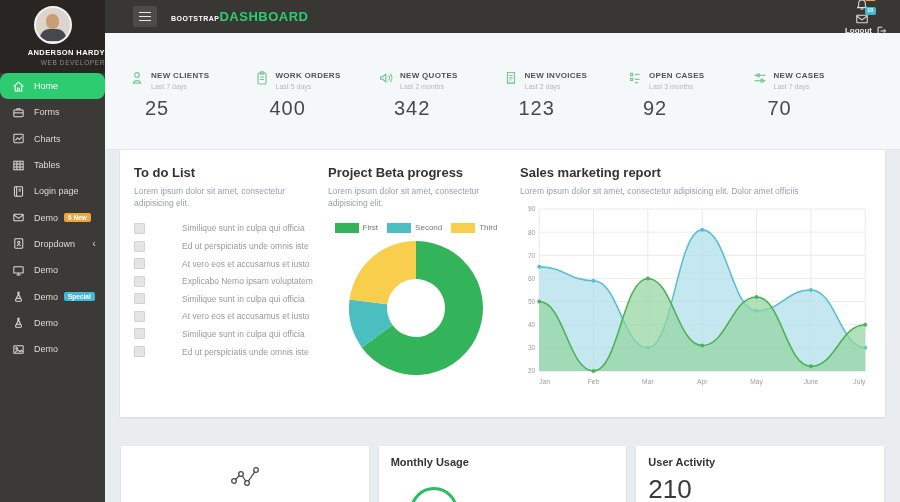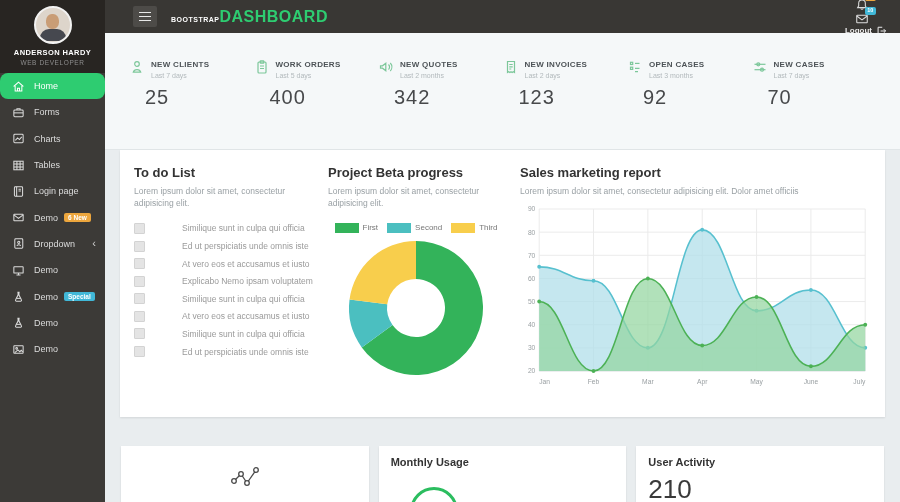--- a/index.html
+++ b/index.html
@@ -1,53 +1,53 @@
 <!DOCTYPE html>
 <html><head>
 <meta charset="utf-8">
 <style>
   * { margin:0; padding:0; box-sizing:border-box; }
   html,body { width:900px; height:502px; overflow:hidden; }
   body { font-family:"Liberation Sans", sans-serif; background:#e9edef; position:relative; }
 
   
   .sidebar { position:absolute; left:0; top:0; bottom:0; width:105px; background:#3c3a37; z-index:5; }
-  .side-header { height:73px; background:#282522; text-align:center; padding-top:6px; }
+  .side-header { height:73px; background:#282522; text-align:right; padding-top:6px; }
   .avatar { width:38px; height:38px; border-radius:50%; background:#ddd5cb; border:2px solid #f2f2f2; margin:0 auto; overflow:hidden; position:relative; }
   .avatar .head { width:13px; height:15px; background:#c99d76; border-radius:45%; margin:6px auto 0; }
   .avatar .torso { width:26px; height:12px; background:#46484f; border-radius:9px 9px 0 0; margin:0 auto; }
   .user-name { color:#fff; font-size:7.5px; font-weight:bold; letter-spacing:.4px; margin-top:4px; }
   .user-role { color:#8d8d8d; font-size:6.5px; letter-spacing:.6px; margin-top:2px; }
   .menu { list-style:none; }
   .menu-item { height:26.3px; display:flex; align-items:center; padding-left:12px; color:#dcdcdc; font-size:9px; position:relative; cursor:pointer; }
   .menu-item svg { width:13px; height:13px; margin-right:9px; flex:0 0 13px; }
   .menu-item.active { background:#2ecc71; color:#fff;border-radius:8px; }
   .badge { font-size:6.5px; font-weight:bold; color:#fff; border-radius:2px; padding:1.5px 4px 1px; margin-left:6px; line-height:1; }
   .badge.orange { background:#eda63d; }
   .badge.blue { background:#41b8d8; }
   .chevron { position:absolute; right:9px; font-size:11px; color:#cfcfcf; line-height:1; }
 
   
   .topbar { position:absolute; left:105px; right:0; top:0; height:33px; background:#393734; display:flex; align-items:center; }
   .hamburger { width:24px; height:21px; background:#4d4b48; border-radius:2px; margin-left:28px; display:flex; flex-direction:column; justify-content:center; align-items:center; gap:2.5px; cursor:pointer; }
   .hamburger i { display:block; width:12px; height:1.5px; background:#e8e8e8; }
   .brand { display:flex; align-items:baseline; margin-left:14px; }
   .brand .pre { color:#fff; font-size:7px; font-weight:bold; letter-spacing:.5px; }
-  .brand .name { color:#2ecc71; font-size:16px; font-weight:bold; letter-spacing:.5px; }
+  .brand .name { color:#2ecc71; font-size:13px; font-weight:bold; letter-spacing:.5px; }
   .top-right { margin-left:auto; display:flex; align-items:center;flex-direction:column; }
   .icon-btn { position:relative; margin-right:13px; cursor:pointer; }
   .icon-btn svg { width:14px; height:14px; display:block; }
   .notif-badge { position:absolute; top:-5px; right:-7px; font-size:5.5px; font-weight:bold; color:#fff; border-radius:2px; padding:1.5px 2.5px 1px; line-height:1; }
   .logout { display:flex; align-items:center; color:#ececec; font-size:8px; font-weight:bold; margin:0 14px 0 8px; cursor:pointer; }
   .logout svg { width:10px; height:10px; margin-left:4px; }
 
   
   .content { position:absolute; left:105px; right:0; top:33px; }
 
-  .stats { height:117px; background:#f5f8f9; border-bottom:1px solid #e1e6e8; display:flex; padding:26px 24px 0; }
+  .stats { height:117px; background:#f5f8f9; border-bottom:1px solid #e1e6e8; display:flex; padding:37px 24px 0; }
   .stat { flex:1; }
   .stat-head { display:flex; }
   .stat-head svg { width:16px; height:16px; margin-right:6px; flex:0 0 16px; }
   .stat-title { font-size:8px; font-weight:bold; color:#4d5357; letter-spacing:.3px; padding-top:1px; }
   .stat-period { font-size:7px; color:#b2b9bc; margin-top:3px; }
   .stat-value { font-size:20px; font-weight:300; color:#47494b; margin:7px 0 0 16px; letter-spacing:1px; }
 
   .panel { margin:0 15px; height:267px; background:#fff; box-shadow:0 1px 2px rgba(0,0,0,.10); display:flex; padding:15px 14px 0; }
   .panel-title { font-size:13px; font-weight:bold; color:#333; }
   .panel-sub { font-size:8.5px; color:#9aa1a5; line-height:1.45; margin-top:5px; }

